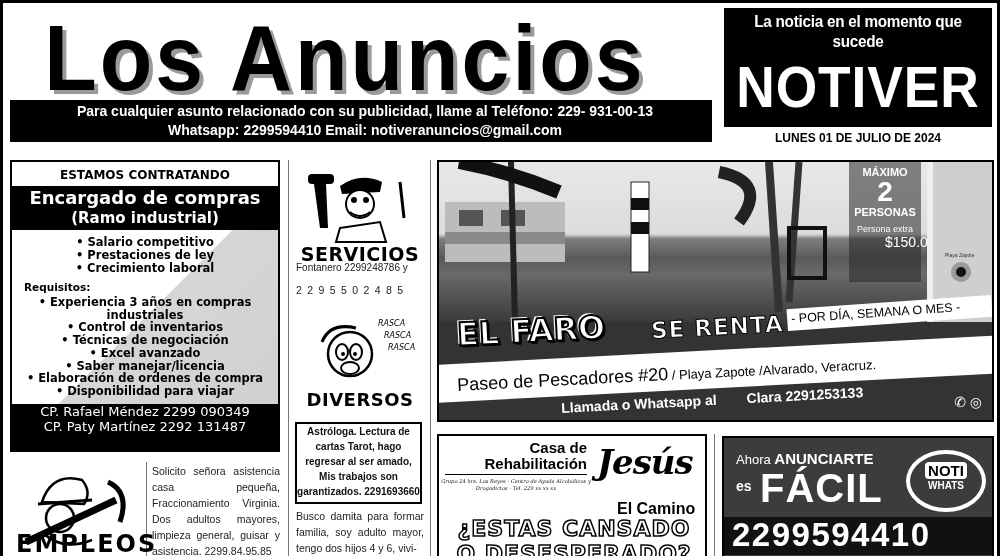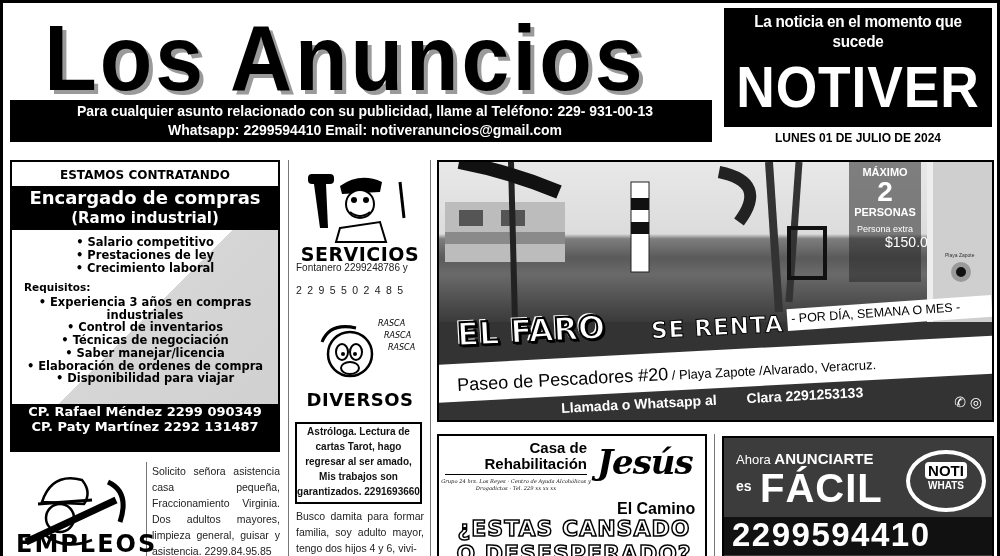--- a/index.html
+++ b/index.html
@@ -40,21 +40,21 @@
   }
   .hire-head { font-size: 12px; font-weight: bold; padding-top: 6px; height: 24px; background: #fff; }
   .hire-band { background: #000; color: #fff; padding: 1px 0 3px; }
   .hire-band .t1 { font-size: 18px; font-weight: bold; line-height: 22px; }
   .hire-band .t2 { font-size: 15px; font-weight: bold; line-height: 18px; }
   .hire-perks { margin-top: 6px; font-size: 11.5px; font-weight: bold; line-height: 13px; }
   .hire-req-label { text-align: left; padding-left: 12px; font-size: 10.5px; font-weight: bold; margin-top: 6px; }
   .hire-reqs { margin-top: 3px; font-size: 11.5px; font-weight: bold; line-height: 12.7px; }
   .hire-foot { position: absolute; left: 0; right: 0; bottom: 0; height: 46px; background: #000; color: #fff; }
   .hire-foot .f1 { font-size: 10.5px; font-weight: bold; line-height: 14px; padding-top: 1px; }
-  .hire-foot .f2 { font-size: 13px; font-weight: bold; line-height: 15px; }
+  .hire-foot .f2 { font-size: 13px; font-weight: normal; line-height: 15px; }
 
   
   .empleos-art { left: 12px; top: 462px; width: 128px; height: 94px; }
   .empleos-word { left: 16px; top: 530px; font-family: "DejaVu Sans", sans-serif; font-weight: 900; font-size: 24px; letter-spacing: 2px; }
   .classified { font-size: 10.5px; line-height: 16px; color: #222; text-align: justify; }
   .cl-1 { left: 152px; top: 463px; width: 128px; }
 
   
   .serv-art { left: 300px; top: 168px; width: 120px; height: 76px; }
   .serv-word { left: 296px; top: 243px; width: 128px; text-align: center; font-family: "DejaVu Sans", sans-serif; font-weight: 900; font-size: 19px; letter-spacing: 0.5px; }
@@ -169,20 +169,21 @@
     <div>• Salario competitivo</div>
     <div>• Prestaciones de ley</div>
     <div>• Crecimiento laboral</div>
   </div>
   <div class="hire-req-label">Requisitos:</div>
   <div class="hire-reqs">
     <div>• Experiencia 3 años en compras</div>
     <div>industriales</div>
     <div>• Control de inventarios</div>
     <div>• Técnicas de negociación</div>
+    <div>• Excel avanzado</div>
     <div>• Saber manejar/licencia</div>
     <div>• Elaboración de ordenes de compra</div>
     <div>• Disponibilidad para viajar</div>
   </div>
   <div class="hire-foot">
     <div class="f2">CP. Rafael Méndez 2299 090349</div>
     <div class="f2">CP. Paty Martínez 2292 131487</div>
   </div>
 </div>
 

